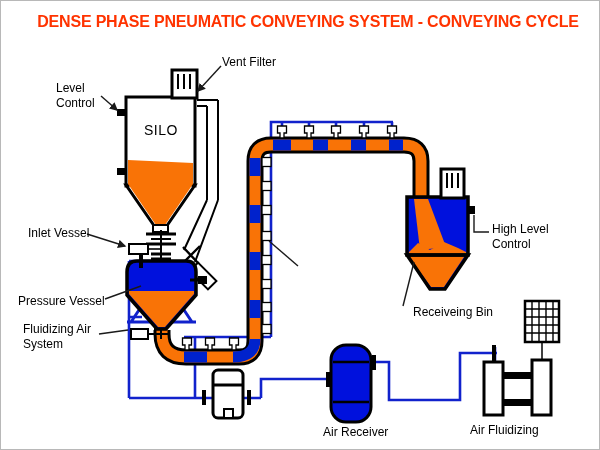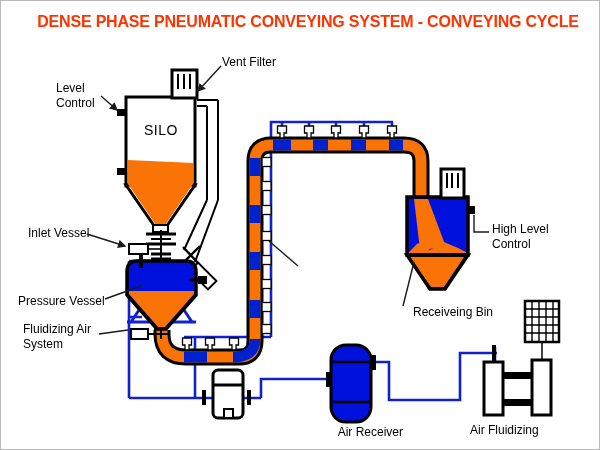--- a/index.html
+++ b/index.html
@@ -175,15 +175,15 @@
   </svg>
 
   <div class="lbl" id="silo-label" style="left:144px;top:123px;width:40px;">SILO</div>
   <div class="lbl" style="left:56px;top:81px;width:52px;">Level Control</div>
   <div class="lbl" style="left:222px;top:55px;width:70px;">Vent Filter</div>
   <div class="lbl" style="left:28px;top:226px;width:70px;">Inlet Vessel</div>
   <div class="lbl" style="left:18px;top:294px;width:95px;">Pressure Vessel</div>
   <div class="lbl" style="left:23px;top:322px;width:82px;">Fluidizing Air System</div>
   <div class="lbl" style="left:492px;top:222px;width:72px;">High Level Control</div>
   <div class="lbl" style="left:413px;top:305px;width:110px;">Receiveing Bin</div>
-  <div class="lbl" style="left:323px;top:425px;width:80px;text-align:right;">Air Receiver</div>
+  <div class="lbl" style="left:323px;top:425px;width:80px;">Air Receiver</div>
   <div class="lbl" style="left:470px;top:423px;width:100px;">Air Fluidizing</div>
 </div>
 
 </body></html>

